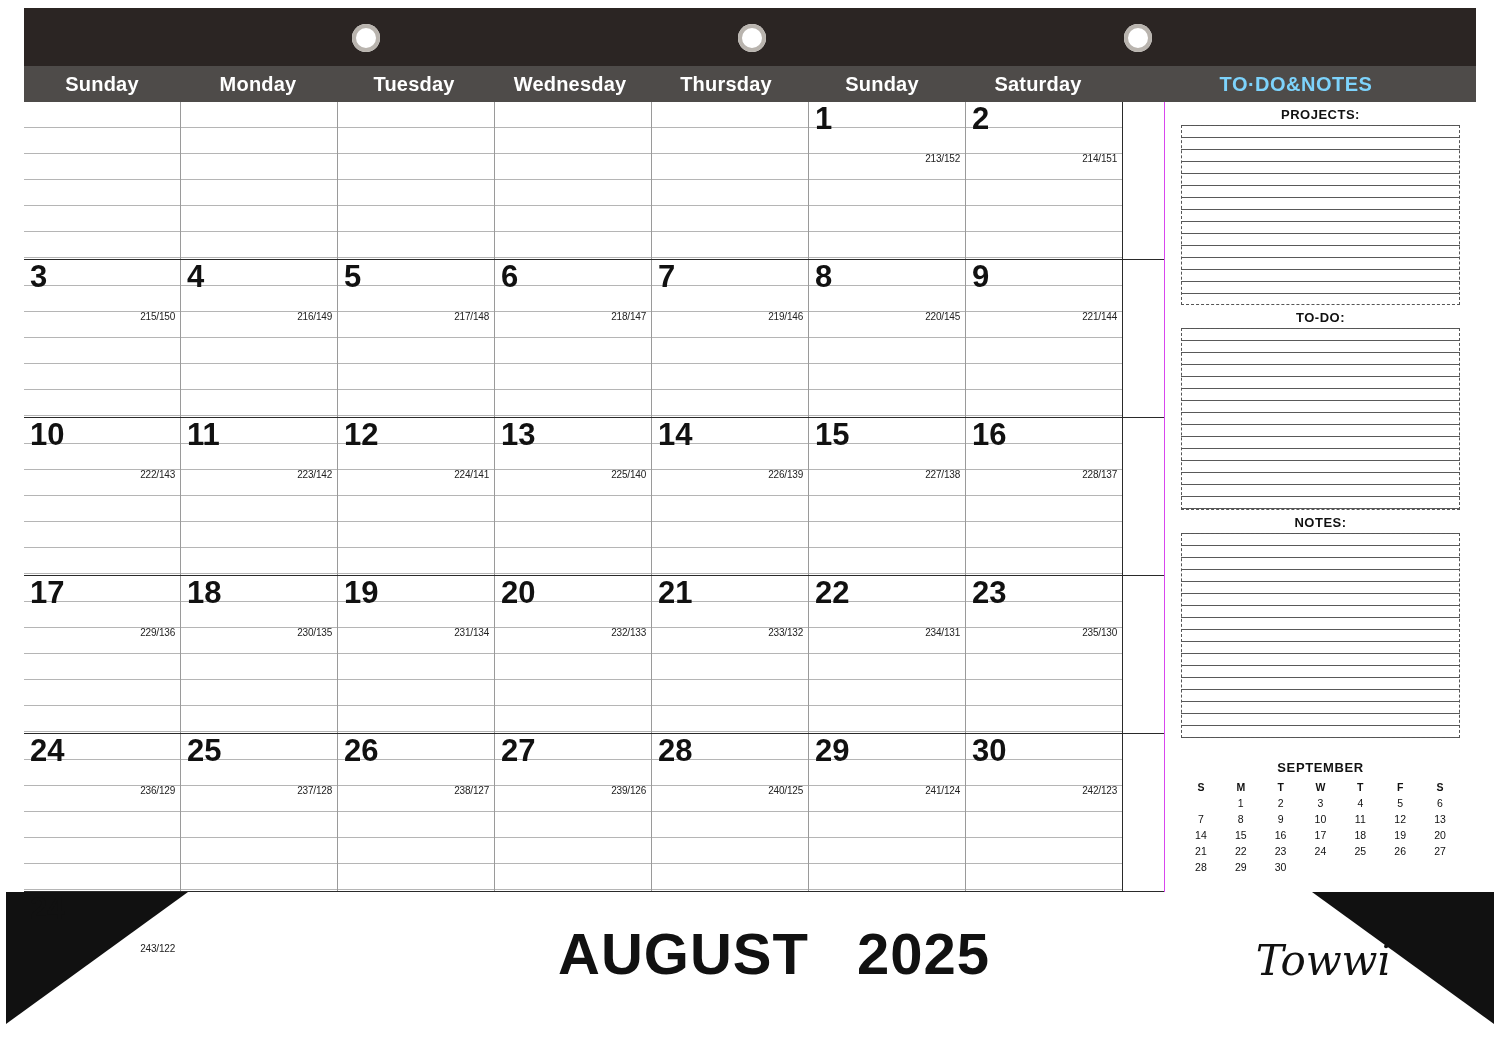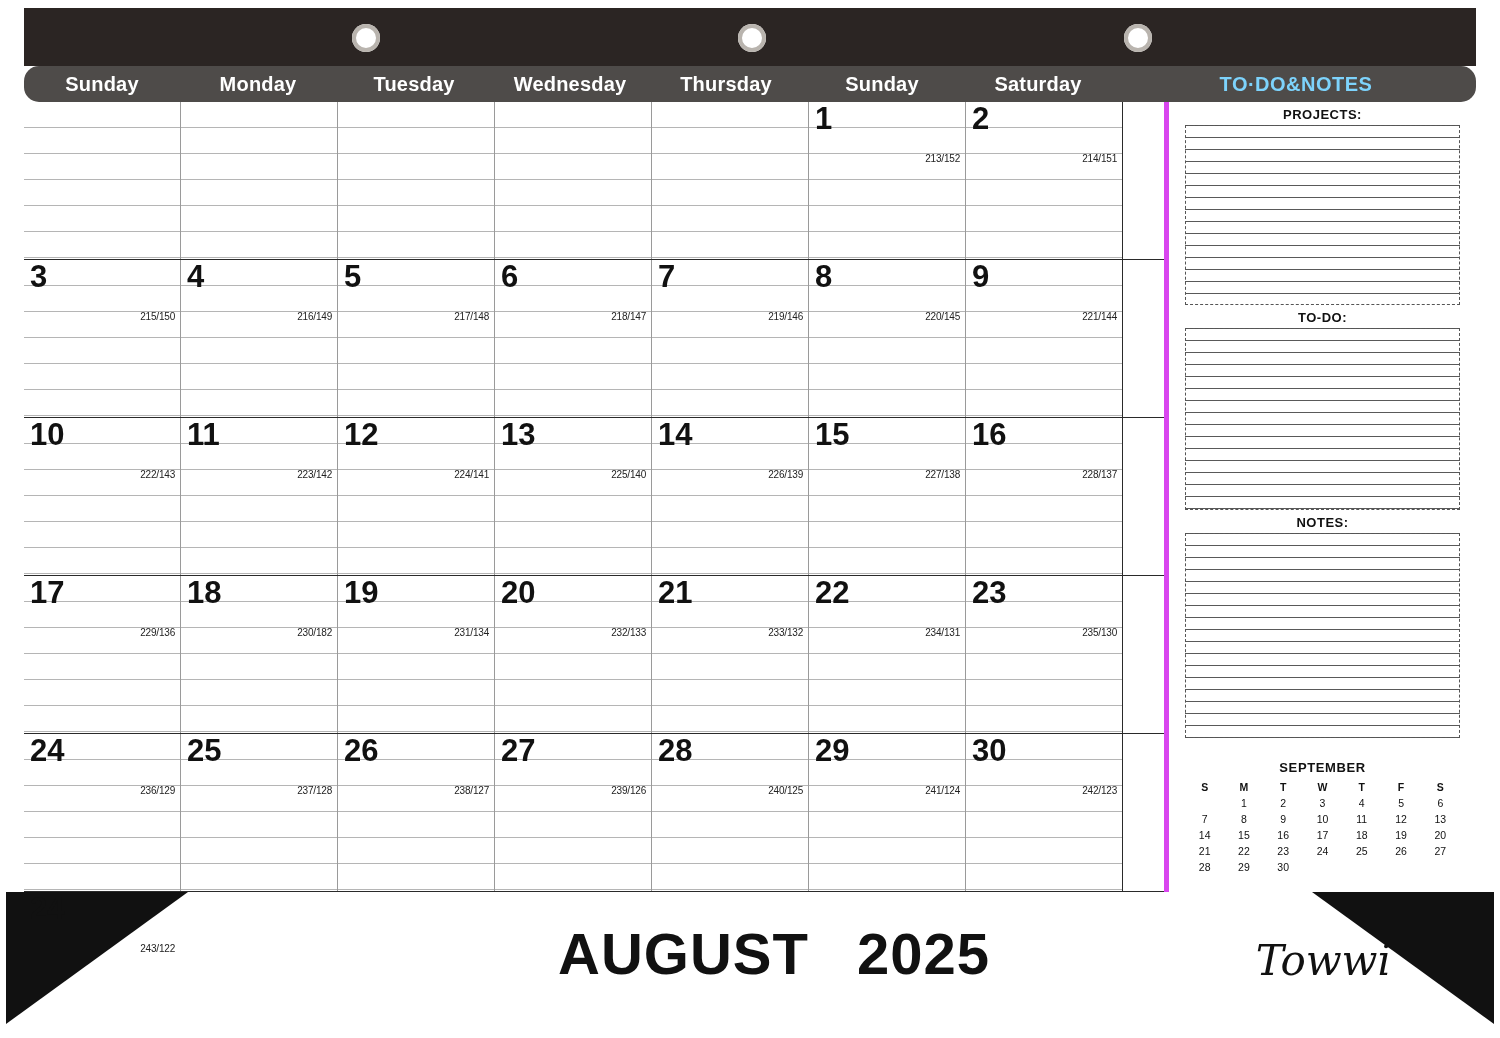--- a/index.html
+++ b/index.html
@@ -42,21 +42,20 @@
 
   
   .weekband {
     position: absolute;
     left: 24px;
     top: 66px;
     width: 1452px;
     height: 36px;
     background: #4e4b49;
     display: flex;
-    border-radius: 15px;
   }
   .weekband .wd {
     flex: 0 0 156px;
     color: #ffffff;
     font-size: 20px;
     font-weight: bold;
     text-align: center;
     line-height: 36px;
     letter-spacing: .2px;
   }
@@ -133,21 +132,21 @@
     margin-top: 48px;
   }
 
   
   .sidebar {
     position: absolute;
     left: 1140px;
     top: 0;
     width: 312px;
     height: 790px;
-    border-left: 5px solid #d946ef;
+    border-left: 1px solid #d946ef;
     box-sizing: border-box;
     padding: 0 16px;
   }
   .sec-title {
     text-align: center;
     font-size: 13px;
     font-weight: bold;
     letter-spacing: .5px;
     color: #111;
     margin: 5px 0 3px;
@@ -386,21 +385,21 @@
 
       <div class="week">
         <div class="daycell">
           <div class="lines"></div>
           <div class="dnum">17</div>
           <div class="djul">229/136</div>
         </div>
         <div class="daycell">
           <div class="lines"></div>
           <div class="dnum">18</div>
-          <div class="djul">230/182</div>
+          <div class="djul">230/135</div>
         </div>
         <div class="daycell">
           <div class="lines"></div>
           <div class="dnum">19</div>
           <div class="djul">231/134</div>
         </div>
         <div class="daycell">
           <div class="lines"></div>
           <div class="dnum">20</div>
           <div class="djul">232/133</div>

